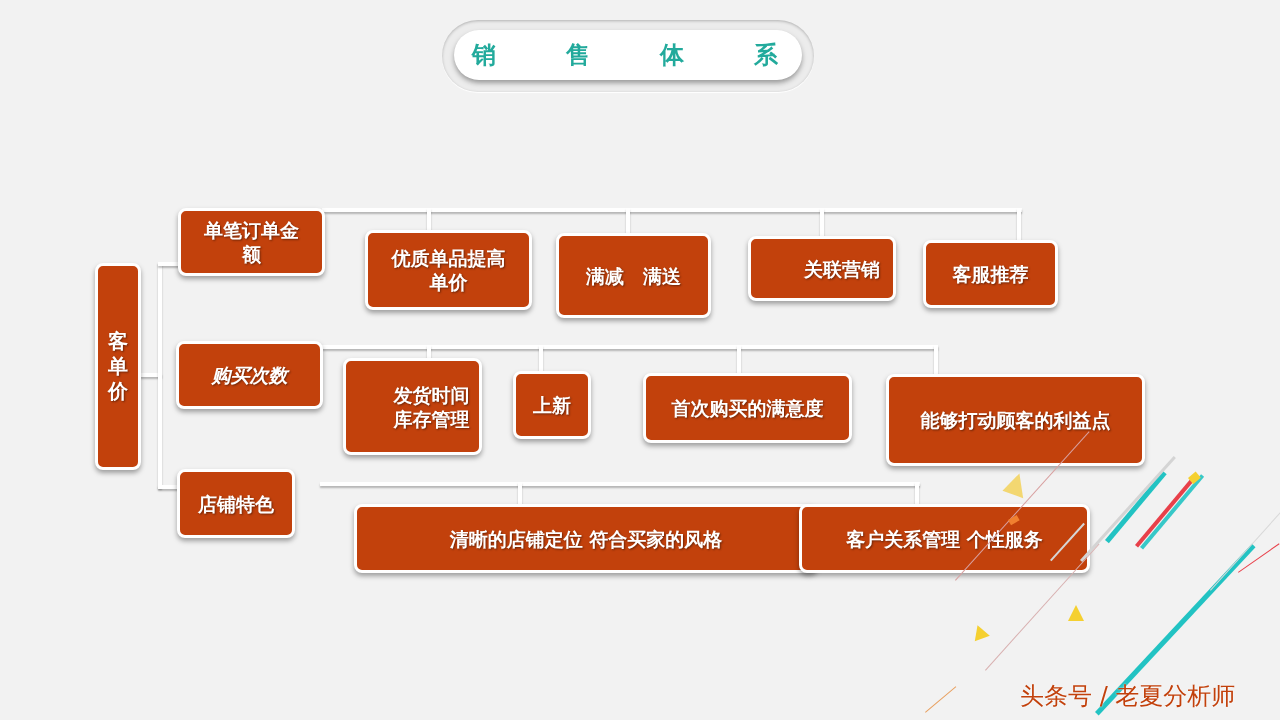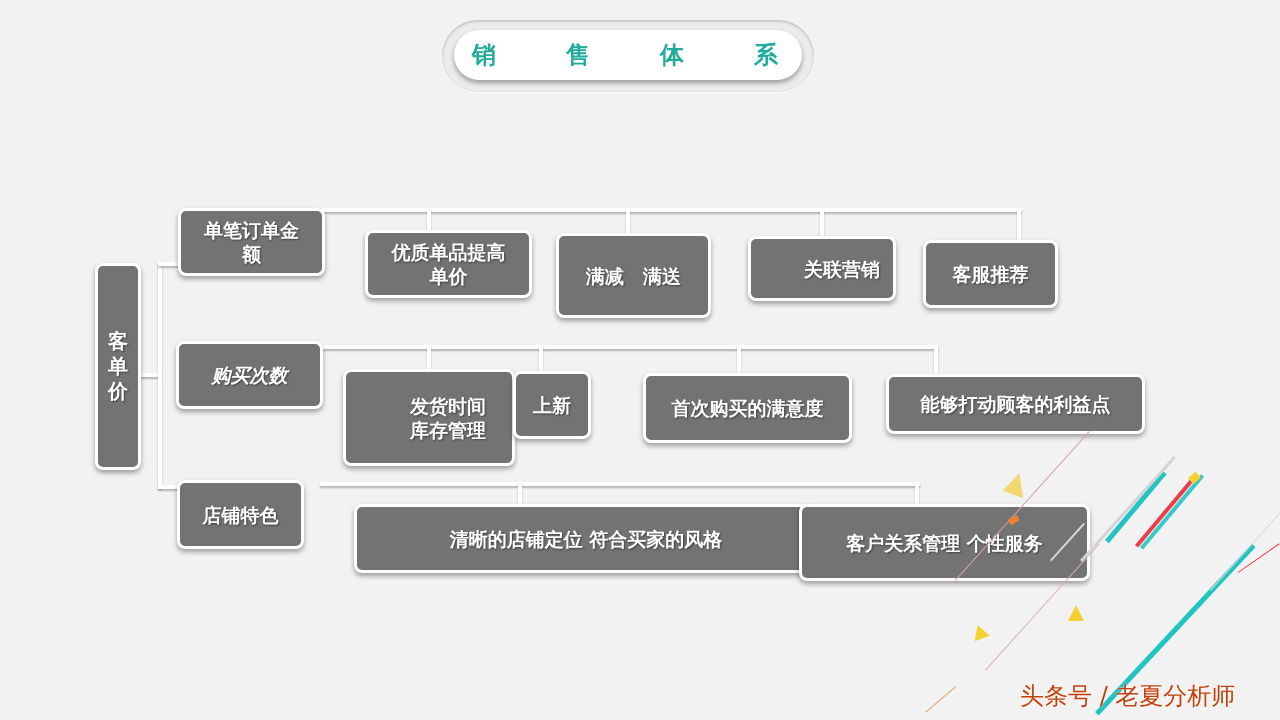--- a/index.html
+++ b/index.html
@@ -4,21 +4,21 @@
 <style>
   html,body{margin:0;padding:0;}
   body{width:1280px;height:720px;background:#f2f2f2;position:relative;overflow:hidden;
        font-family:"DejaVu Sans","Liberation Sans",sans-serif;}
   .title-outer{position:absolute;left:442px;top:20px;width:372px;height:72px;border-radius:36px;
        background:#ececec;box-shadow:inset 0 1px 3px rgba(0,0,0,.25),0 1px 1px #fff;}
   .title-inner{position:absolute;left:454px;top:30px;width:348px;height:50px;border-radius:25px;
        background:#fff;box-shadow:0 3px 5px rgba(0,0,0,.35);display:flex;justify-content:space-between;
        align-items:center;padding:0 24px 0 18px;box-sizing:border-box;}
   .title-inner span{color:#22aa9c;font-weight:bold;font-size:24px;}
-  .box{position:absolute;background:#737373;border:3px solid #fff;border-radius:8px;
+  .box{position:absolute;background:#c2410c;border:3px solid #fff;border-radius:8px;
        box-shadow:0 3px 5px rgba(0,0,0,.35);display:flex;align-items:center;justify-content:center;
        text-align:center;color:#fff;font-weight:bold;font-size:19px;line-height:24px;
        text-shadow:1px 1px 2px rgba(0,0,0,.45);box-sizing:border-box;white-space:pre-line;}
   .root{font-size:20px;line-height:25px;}
   .ln{position:absolute;background:#fff;box-shadow:0 2px 2px rgba(0,0,0,.25);}
   .deco{position:absolute;transform-origin:0 0;}
   .watermark{position:absolute;left:1020px;top:680px;font-size:24px;color:#c2410c;
        text-shadow:0 0 2px #fff;white-space:nowrap;}
 </style>
 </head>
@@ -55,36 +55,36 @@
   <div class="ln" style="left:518px;top:482px;width:4px;height:22px;"></div>
   <div class="ln" style="left:915px;top:482px;width:4px;height:22px;"></div>
 </div>
 
 <div class="box root" style="left:95px;top:263px;width:46px;height:207px;">客
 单
 价</div>
 
 <div class="box" style="left:178px;top:208px;width:147px;height:68px;">单笔订单金
 额</div>
-<div class="box" style="left:365px;top:230px;width:167px;height:68px;">优质单品提高
+<div class="box" style="left:365px;top:230px;width:167px;height:80px;">优质单品提高
 单价</div>
 <div class="box" style="left:556px;top:233px;width:155px;height:85px;">满减　满送</div>
 <div class="box" style="left:748px;top:236px;width:148px;height:65px;padding-left:40px;">关联营销</div>
 <div class="box" style="left:923px;top:240px;width:135px;height:68px;">客服推荐</div>
 
 <div class="box" style="left:176px;top:341px;width:147px;height:68px;font-style:italic;">购买次数</div>
-<div class="box" style="left:343px;top:369px;width:172px;height:97px;padding-left:38px;">发货时间
+<div class="box" style="left:343px;top:358px;width:139px;height:97px;padding-left:38px;">发货时间
 库存管理</div>
 <div class="box" style="left:513px;top:371px;width:78px;height:68px;">上新</div>
 <div class="box" style="left:643px;top:373px;width:209px;height:70px;">首次购买的满意度</div>
-<div class="box" style="left:886px;top:374px;width:259px;height:60px;">能够打动顾客的利益点</div>
+<div class="box" style="left:886px;top:374px;width:259px;height:92px;">能够打动顾客的利益点</div>
 
-<div class="box" style="left:177px;top:480px;width:127px;height:69px;">店铺特色</div>
+<div class="box" style="left:177px;top:469px;width:118px;height:69px;">店铺特色</div>
 <div class="box" style="left:354px;top:504px;width:464px;height:69px;">清晰的店铺定位  符合买家的风格</div>
-<div class="box" style="left:799px;top:504px;width:291px;height:77px;">客户关系管理  个性服务</div>
+<div class="box" style="left:799px;top:504px;width:291px;height:69px;">客户关系管理  个性服务</div>
 
 <div>
   <div class="deco" style="left:1105px;top:540px;width:90px;height:5px;background:#22c3c3;transform:rotate(-50deg);"></div>
   <div class="deco" style="left:1135px;top:545px;width:90px;height:4px;background:#e8404a;transform:rotate(-50deg);"></div>
   <div class="deco" style="left:1140px;top:547px;width:95px;height:4px;background:#22c3c3;transform:rotate(-50deg);opacity:.9"></div>
   <div class="deco" style="left:1095px;top:712px;width:230px;height:5px;background:#22c3c3;transform:rotate(-47deg);"></div>
   <div class="deco" style="left:1080px;top:560px;width:140px;height:3px;background:#d4d4d4;transform:rotate(-48deg);"></div>
   <div class="deco" style="left:1210px;top:590px;width:160px;height:1px;background:#d8d8d8;transform:rotate(-48deg);"></div>
   <div class="deco" style="left:955px;top:580px;width:200px;height:1px;background:#d8a0a0;transform:rotate(-48deg);"></div>
   <div class="deco" style="left:985px;top:670px;width:170px;height:1px;background:#d8b0b0;transform:rotate(-48deg);"></div>

